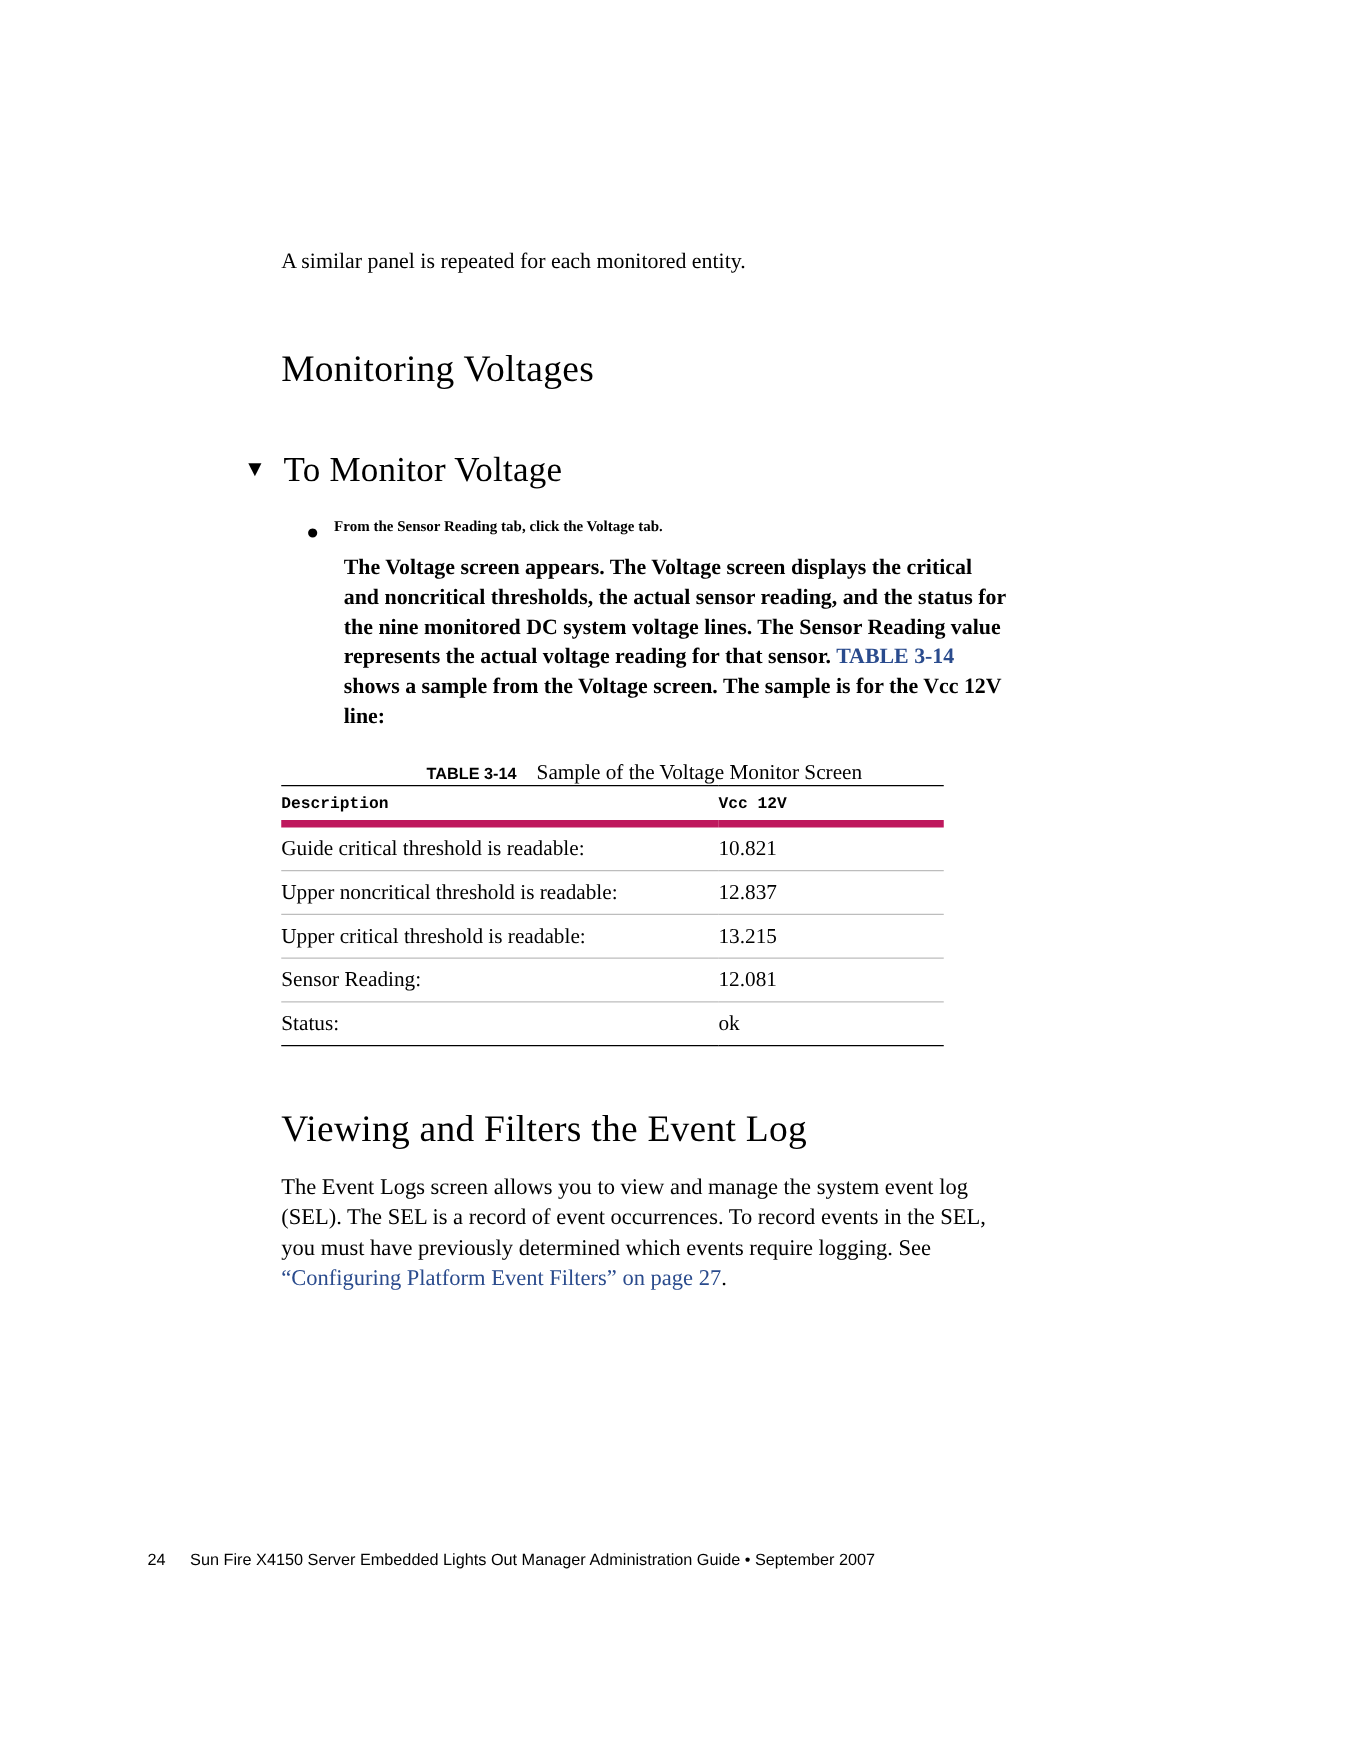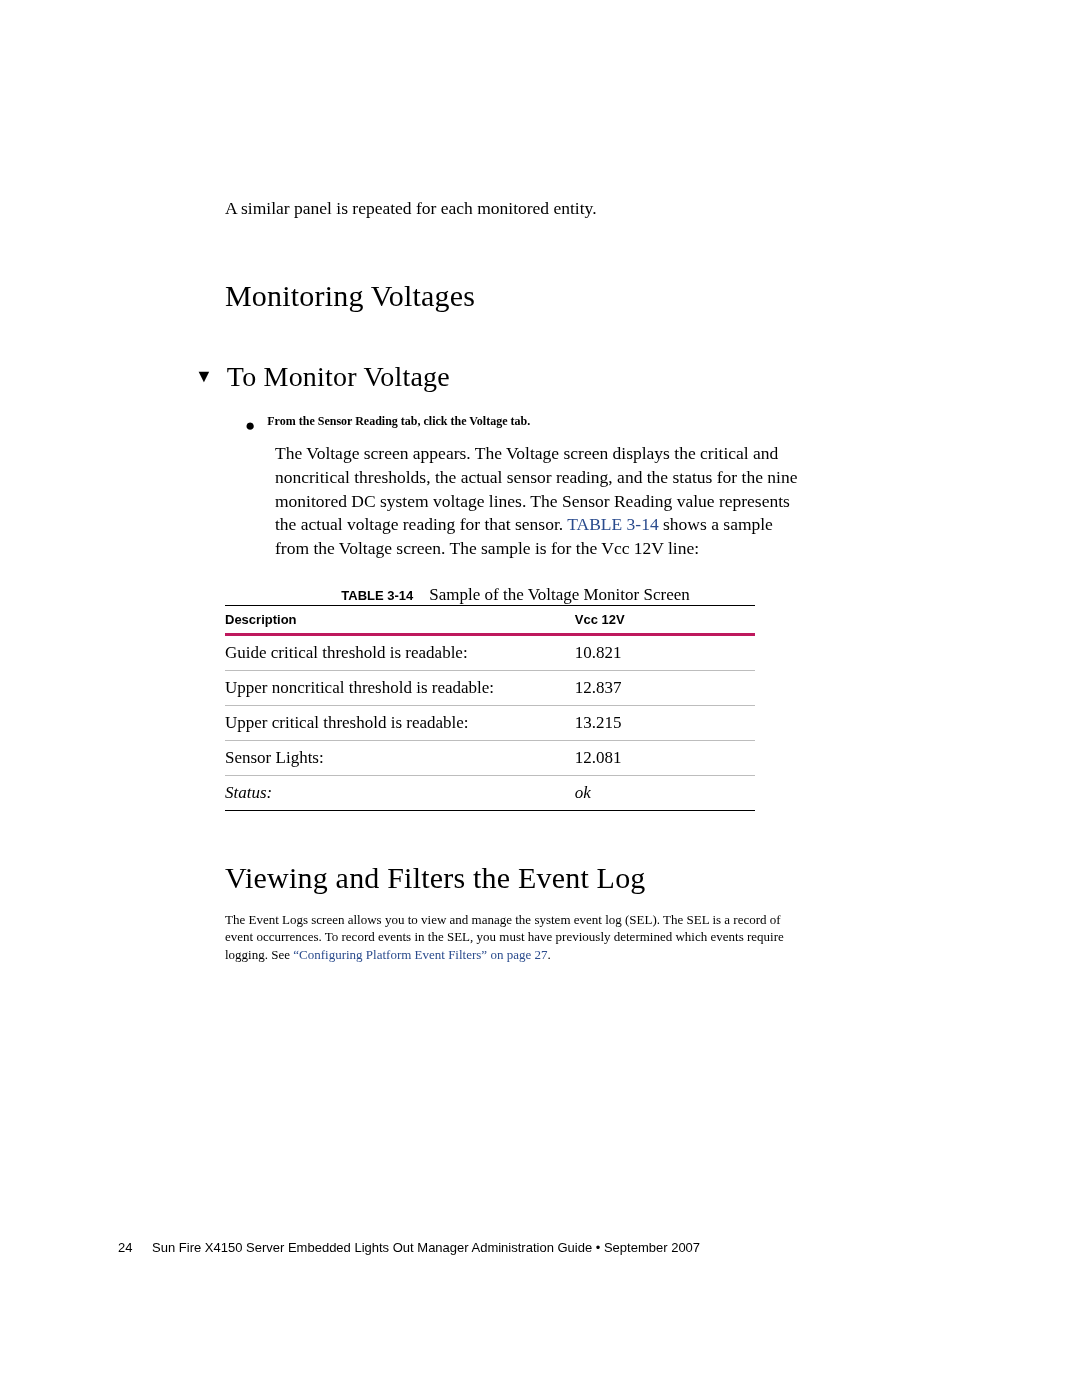--- a/index.html
+++ b/index.html
@@ -69,20 +69,21 @@
     font-family: "Palatino Linotype", Palatino, Georgia, serif;
     font-weight: 700;
     font-size: 12px;
     line-height: 1.4;
   }
   .step-body {
     font-size: 17.5px;
     line-height: 1.35;
     margin: 0 0 24px 0;
     padding-left: 30px;
+    font-weight: bold;
   }
   .xref {
     color: #2a4b8d;
   }
   .table-caption {
     margin-left: 0;
     margin-bottom: 0;
     text-align: center;
   }
   .caption-label {
@@ -96,47 +97,46 @@
   }
   table.data {
     width: 530px;
     border-collapse: collapse;
     margin-left: 0;
     margin-bottom: 50px;
     font-size: 17px;
   }
   table.data thead th {
     text-align: left;
-    font-family: Liberation Sans, sans-serif;
+    font-family: Liberation Mono, monospace;
     font-weight: 700;
     font-size: 13px;
     padding: 6px 0 6px 0;
     border-top: 1.5px solid #000;
-    border-bottom: 3px solid #be185d;
+    border-bottom: 6px solid #be185d;
   }
   table.data td {
     padding: 7px 0;
   }
   table.data tbody tr {
     border-bottom: 1px solid #bdbdbd;
   }
   table.data tbody tr:last-child {
     border-bottom: 1.5px solid #000;
-    font-style: italic;
   }
   table.data td:first-child, table.data th:first-child {
     width: 66%;
   }
   h2.eventlog {
     font-weight: 400;
     font-size: 30px;
     margin: 0 0 16px 0;
   }
   .para {
-    font-size: 13px;
+    font-size: 18px;
     line-height: 1.35;
     margin: 0;
   }
   .footer {
     position: absolute;
     left: 118px;
     bottom: 142px;
     font-family: Arial, Helvetica, sans-serif;
     font-size: 13px;
   }
@@ -188,21 +188,21 @@
       </tr>
       <tr>
         <td>Upper noncritical threshold is readable:</td>
         <td>12.837</td>
       </tr>
       <tr>
         <td>Upper critical threshold is readable:</td>
         <td>13.215</td>
       </tr>
       <tr>
-        <td>Sensor Lights:</td>
+        <td>Sensor Reading:</td>
         <td>12.081</td>
       </tr>
       <tr>
         <td>Status:</td>
         <td>ok</td>
       </tr>
     </tbody>
   </table>
 
   <h2 class="section eventlog">Viewing and Filters the Event Log</h2>

